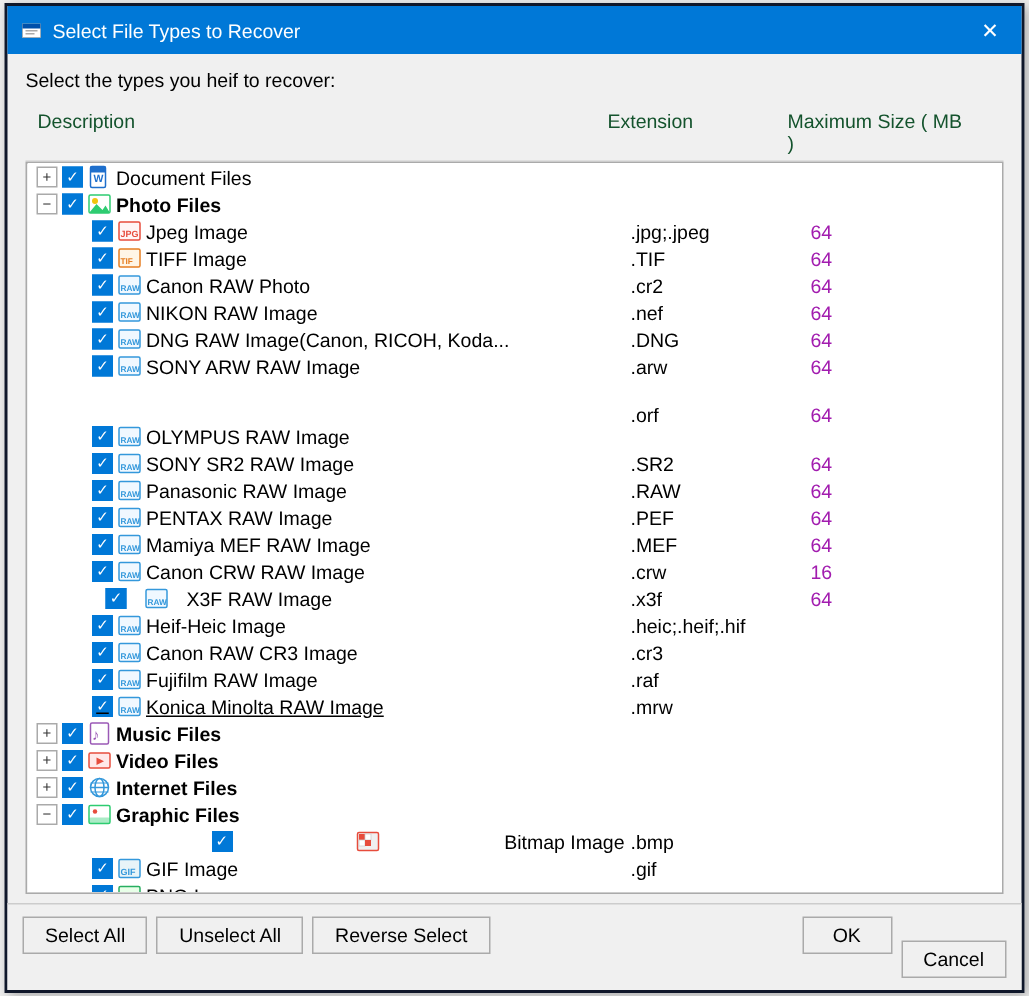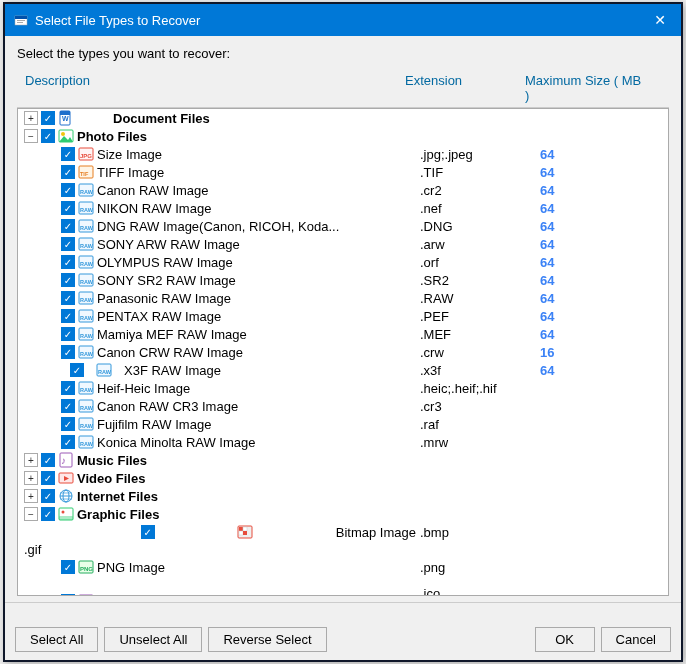--- a/index.html
+++ b/index.html
@@ -67,21 +67,21 @@
       margin-bottom: 8px;
       color: #000;
     }
     .table-header {
       display: grid;
       grid-template-columns: 1fr 120px 130px 14px;
       border-bottom: 1px solid #ccc;
       padding: 2px 4px;
       font-size: 13px;
       font-weight: normal;
-      color: #0369a1;
+      color: #14532d;
       background: #f0f0f0;
     }
     .table-header span { padding: 2px 4px; }
     .tree-container {
       flex: 1;
       overflow-y: scroll;
       border: 1px solid #aaa;
       background: white;
     }
     .tree-item {
@@ -139,24 +139,24 @@
     .file-icon {
       width: 16px;
       height: 16px;
       flex-shrink: 0;
       display: inline-flex;
       align-items: center;
       justify-content: center;
       font-size: 12px;
     }
     .ext-col { padding-left: 4px; color: #000; }
-    .size-col { padding-left: 4px; color: #3b82f6; font-weight: bold; }
+    .size-col { padding-left: 4px; color: #a21caf; }
     .bottom-bar {
       display: flex;
-      align-items: flex-end;
+      align-items: flex-start;
       padding: 8px 10px;
       gap: 6px;
       border-top: 1px solid #ccc;
       background: #f0f0f0;
     }
     .btn {
       padding: 4px 14px;
       font-size: 13px;
       border: 1px solid #aaa;
       background: #f0f0f0;
@@ -186,41 +186,41 @@
           <rect x="1" y="3" width="12" height="3" fill="#0050aa"></rect>
           <rect x="3" y="7" width="8" height="1" fill="#aaa"></rect>
           <rect x="3" y="9" width="6" height="1" fill="#aaa"></rect>
         </svg>
     </span>
     <span class="title-text">Select File Types to Recover</span>
     <button class="close-btn">✕</button>
   </div>
 
   <div class="dialog-body">
-    <div class="subtitle">Select the types you want to recover:</div>
+    <div class="subtitle">Select the types you heif to recover:</div>
 
     <div class="table-header">
       <span>Description</span>
       <span>Extension</span>
       <span>Maximum Size ( MB )</span>
     </div>
 
     <div class="tree-container" id="tree-root">
         <div class="tree-item">
           <div class="item-label" style="padding-left: 4px;">
             <span class="expand-btn">+</span>
             <span class="checkbox checked"></span>
             <span class="file-icon">
               <svg width="16" height="16" viewBox="0 0 16 16">
                 <rect x="2" y="1" width="10" height="14" rx="1" fill="white" stroke="#1e6fcc" stroke-width="1"></rect>
                 <rect x="2" y="1" width="10" height="4" fill="#1e6fcc"></rect>
                 <text x="4" y="11" font-size="7" fill="#1e6fcc" font-weight="bold">W</text>
               </svg>
             </span>
-            <span style="font-weight: bold; margin-left: 36px;">Document Files</span>
+            <span style="font-weight: normal;">Document Files</span>
           </div>
           <div class="ext-col"></div>
           <div class="size-col"></div>
         </div>
         <div class="tree-item">
           <div class="item-label" style="padding-left: 4px;">
             <span class="expand-btn">−</span>
             <span class="checkbox checked"></span>
             <span class="file-icon">
               <svg width="16" height="16" viewBox="0 0 16 16">
@@ -237,21 +237,21 @@
         <div class="tree-item">
           <div class="item-label" style="padding-left: 24px;">
             <span class="spacer"></span>
             <span class="checkbox checked"></span>
             <span class="file-icon">
               <svg width="16" height="16" viewBox="0 0 16 16">
                 <rect x="1" y="2" width="14" height="12" rx="1" fill="#fff5f5" stroke="#e74c3c" stroke-width="1"></rect>
                 <text x="2" y="12" font-size="6" fill="#e74c3c" font-weight="bold">JPG</text>
               </svg>
             </span>
-            <span>Size Image</span>
+            <span>Jpeg Image</span>
           </div>
           <div class="ext-col">.jpg;.jpeg</div>
           <div class="size-col">64</div>
         </div>
         <div class="tree-item">
           <div class="item-label" style="padding-left: 24px;">
             <span class="spacer"></span>
             <span class="checkbox checked"></span>
             <span class="file-icon">
               <svg width="16" height="16" viewBox="0 0 16 16">
@@ -267,21 +267,21 @@
         <div class="tree-item">
           <div class="item-label" style="padding-left: 24px;">
             <span class="spacer"></span>
             <span class="checkbox checked"></span>
             <span class="file-icon">
               <svg width="16" height="16" viewBox="0 0 16 16">
                 <rect x="1" y="2" width="14" height="12" rx="1" fill="#f0f8ff" stroke="#3498db" stroke-width="1"></rect>
                 <text x="2" y="12" font-size="5.5" fill="#3498db" font-weight="bold">RAW</text>
               </svg>
             </span>
-            <span>Canon RAW Image</span>
+            <span>Canon RAW Photo</span>
           </div>
           <div class="ext-col">.cr2</div>
           <div class="size-col">64</div>
         </div>
         <div class="tree-item">
           <div class="item-label" style="padding-left: 24px;">
             <span class="spacer"></span>
             <span class="checkbox checked"></span>
             <span class="file-icon">
               <svg width="16" height="16" viewBox="0 0 16 16">
@@ -318,21 +318,21 @@
                 <rect x="1" y="2" width="14" height="12" rx="1" fill="#f0f8ff" stroke="#3498db" stroke-width="1"></rect>
                 <text x="2" y="12" font-size="5.5" fill="#3498db" font-weight="bold">RAW</text>
               </svg>
             </span>
             <span>SONY ARW RAW Image</span>
           </div>
           <div class="ext-col">.arw</div>
           <div class="size-col">64</div>
         </div>
         <div class="tree-item">
-          <div class="item-label" style="padding-left: 24px;">
+          <div class="item-label" style="padding-left: 24px; margin-top: 29px;">
             <span class="spacer"></span>
             <span class="checkbox checked"></span>
             <span class="file-icon">
               <svg width="16" height="16" viewBox="0 0 16 16">
                 <rect x="1" y="2" width="14" height="12" rx="1" fill="#f0f8ff" stroke="#3498db" stroke-width="1"></rect>
                 <text x="2" y="12" font-size="5.5" fill="#3498db" font-weight="bold">RAW</text>
               </svg>
             </span>
             <span>OLYMPUS RAW Image</span>
           </div>
@@ -468,21 +468,21 @@
                 <rect x="1" y="2" width="14" height="12" rx="1" fill="#f0f8ff" stroke="#3498db" stroke-width="1"></rect>
                 <text x="2" y="12" font-size="5.5" fill="#3498db" font-weight="bold">RAW</text>
               </svg>
             </span>
             <span>Fujifilm RAW Image</span>
           </div>
           <div class="ext-col">.raf</div>
           <div class="size-col"></div>
         </div>
         <div class="tree-item">
-          <div class="item-label" style="padding-left: 24px;">
+          <div class="item-label" style="padding-left: 24px; text-decoration: underline;">
             <span class="spacer"></span>
             <span class="checkbox checked"></span>
             <span class="file-icon">
               <svg width="16" height="16" viewBox="0 0 16 16">
                 <rect x="1" y="2" width="14" height="12" rx="1" fill="#f0f8ff" stroke="#3498db" stroke-width="1"></rect>
                 <text x="2" y="12" font-size="5.5" fill="#3498db" font-weight="bold">RAW</text>
               </svg>
             </span>
             <span>Konica Minolta RAW Image</span>
           </div>
@@ -565,20 +565,31 @@
                 <rect x="2" y="7" width="4" height="4" fill="white" stroke="#ccc" stroke-width="0.5"></rect>
                 <rect x="6" y="7" width="4" height="4" fill="#e74c3c"></rect>
               </svg>
             </span>
             <span>Bitmap Image</span>
           </div>
           <div class="ext-col">.bmp</div>
           <div class="size-col"></div>
         </div>
         <div class="tree-item">
+          <div class="item-label" style="padding-left: 24px;">
+            <span class="spacer"></span>
+            <span class="checkbox checked"></span>
+            <span class="file-icon">
+              <svg width="16" height="16" viewBox="0 0 16 16">
+                <rect x="1" y="2" width="14" height="12" rx="1" fill="#e8f4f8" stroke="#3498db" stroke-width="1"></rect>
+                <text x="2" y="12" font-size="6" fill="#3498db" font-weight="bold">GIF</text>
+              </svg>
+            </span>
+            <span>GIF Image</span>
+          </div>
           <div class="ext-col">.gif</div>
           <div class="size-col"></div>
         </div>
         <div class="tree-item">
           <div class="item-label" style="padding-left: 24px;">
             <span class="spacer"></span>
             <span class="checkbox checked"></span>
             <span class="file-icon">
               <svg width="16" height="16" viewBox="0 0 16 16">
                 <rect x="1" y="2" width="14" height="12" rx="1" fill="#e8ffe8" stroke="#27ae60" stroke-width="1"></rect>

